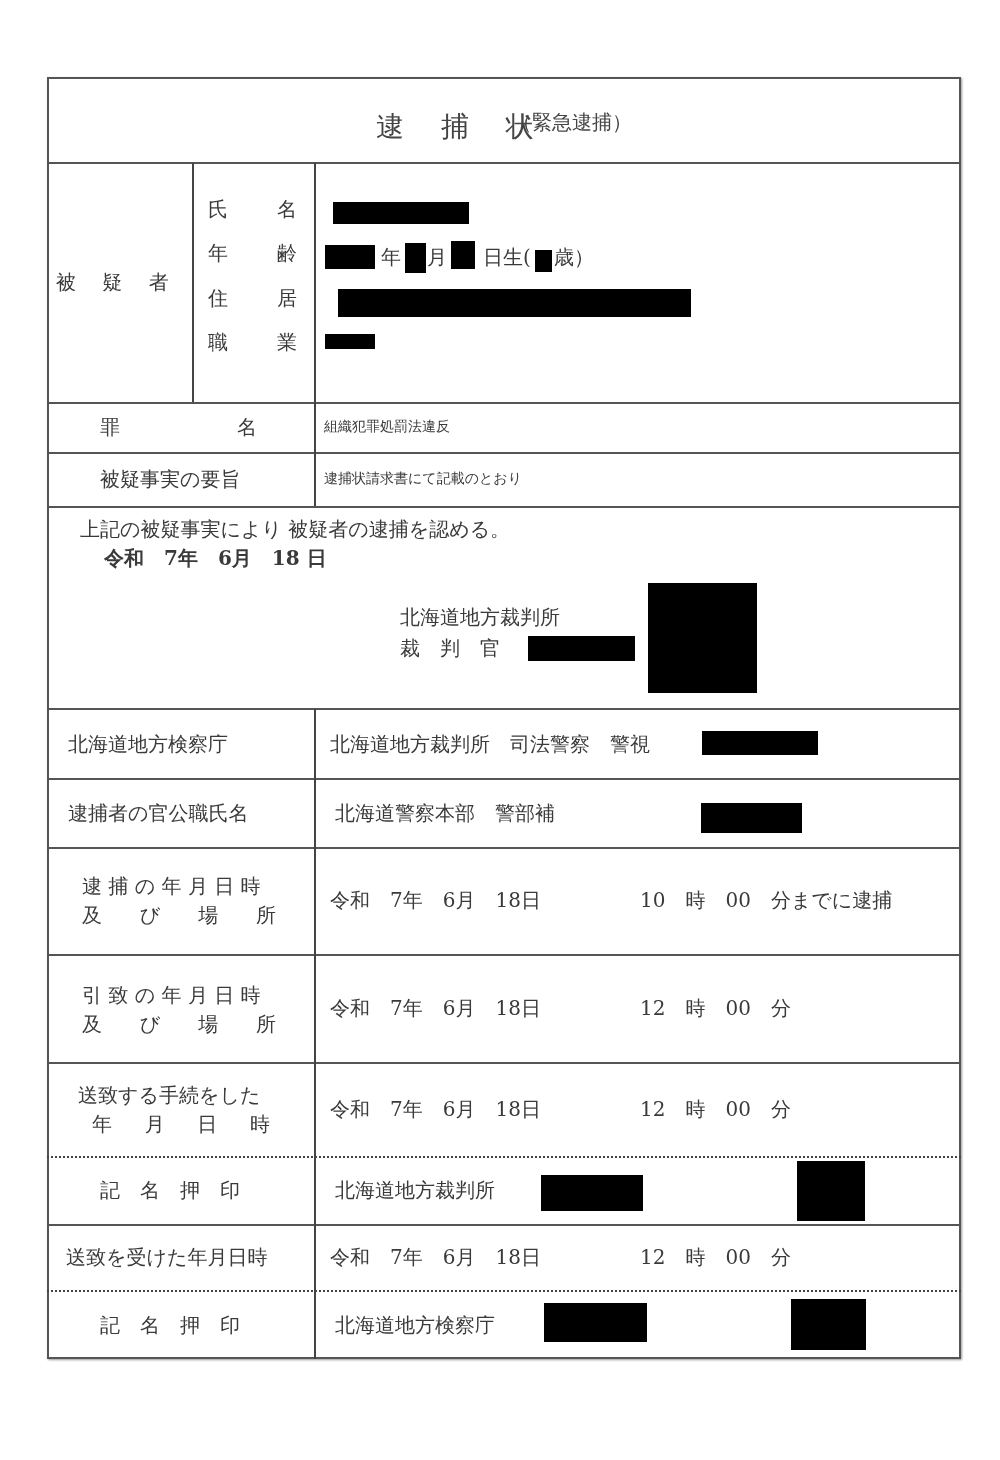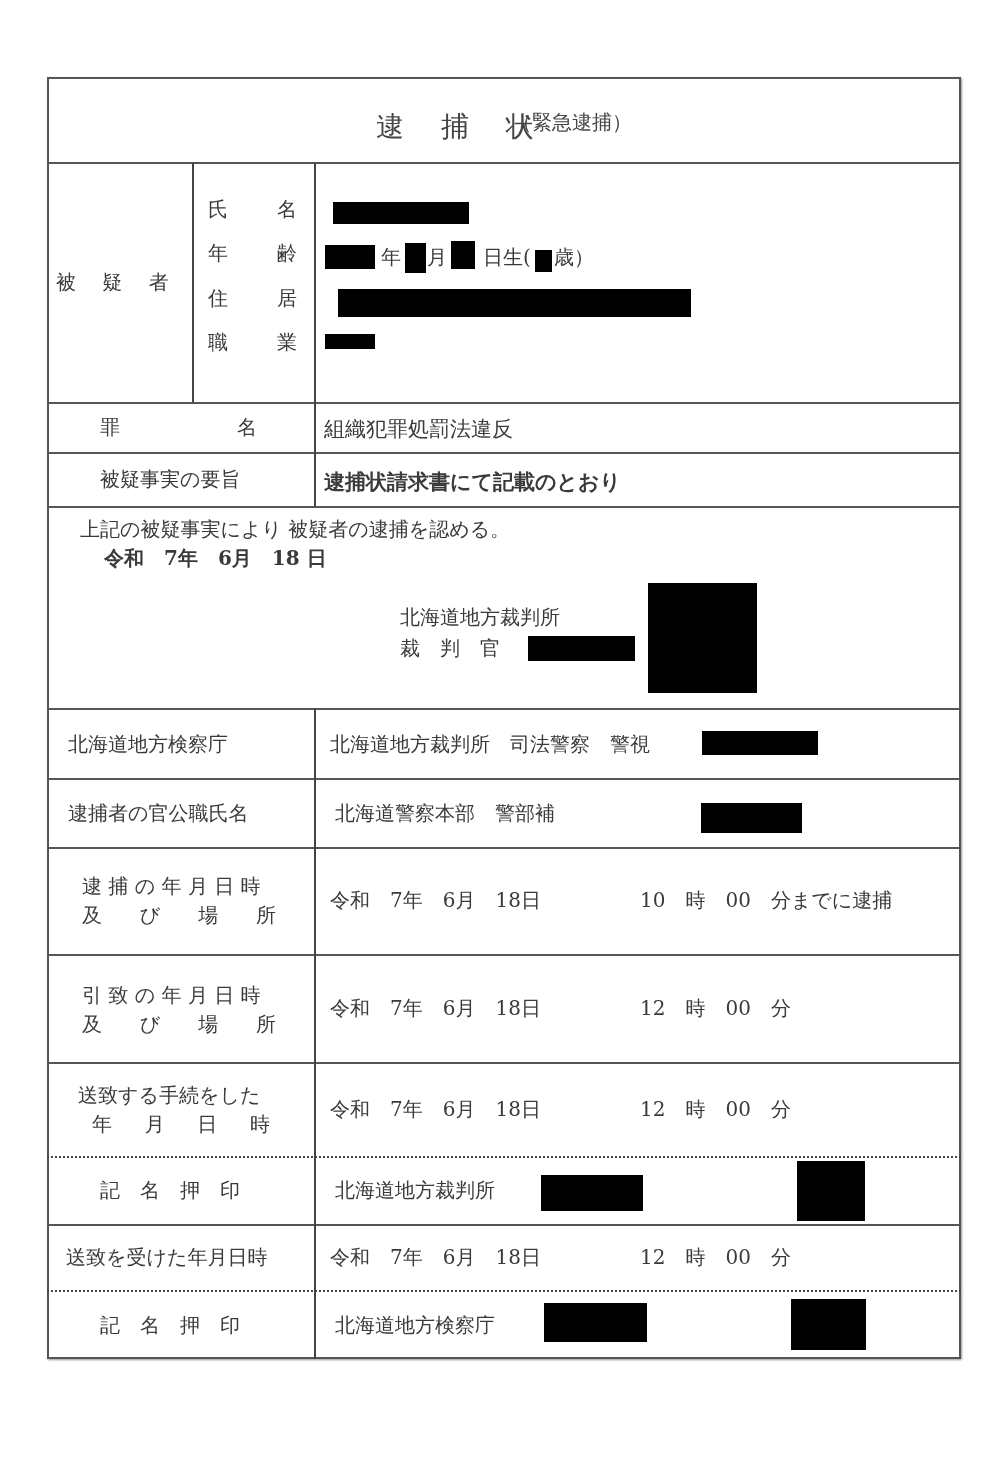--- a/index.html
+++ b/index.html
@@ -5,21 +5,21 @@
     html, body { margin: 0; padding: 0; background: #ffffff; }
     body { width: 1000px; height: 1460px; position: relative; overflow: hidden;
            font-family: "DejaVu Serif", "Liberation Serif", serif; color: #333; }
     .abs { position: absolute; }
     .frame { left: 47px; top: 77px; width: 914px; height: 1282px; border: 2px solid #555;
              box-sizing: border-box; box-shadow: 1px 1px 2px #999; }
     .hline { position: absolute; height: 0; border-top: 2px solid #555; }
     .hline.dot { border-top: 2px dotted #444; }
     .vline { position: absolute; width: 0; border-left: 2px solid #444; }
     .txt { position: absolute; white-space: nowrap; font-size: 20px; color: #3a3a3a; line-height: 1; }
-    .sm { font-size: 21px; }
+    .sm { font-size: 14px; }
     .title { font-size: 28px; letter-spacing: 14px; color: #444; }
     .title-sub { font-size: 20px; color: #444; }
     .redact { position: absolute; background: #000; }
     .spread { display: flex; justify-content: space-between; }
   </style>
 </head>
 <body>
 
 <div class="abs frame"></div>
 
@@ -64,21 +64,21 @@
 <div class="redact" style="left:535px; top:250px; width:17px; height:22px;"></div>
 <div class="txt" style="left:554px; top:247px;">歳）</div>
 <div class="redact" style="left:338px; top:289px; width:353px; height:28px;"></div>
 <div class="redact" style="left:325px; top:334px; width:50px; height:15px;"></div>
 
 <div class="txt" style="left:100px; top:417px;">罪</div>
 <div class="txt" style="left:237px; top:417px;">名</div>
 <div class="txt sm" style="left:324px; top:419px;">組織犯罪処罰法違反</div>
 
 <div class="txt" style="left:100px; top:469px;">被疑事実の要旨</div>
-<div class="txt sm" style="left:324px; top:471px;font-weight:bold;">逮捕状請求書にて記載のとおり</div>
+<div class="txt sm" style="left:324px; top:471px;">逮捕状請求書にて記載のとおり</div>
 
 <div class="txt" style="left:80px; top:519px;">上記の被疑事実により 被疑者の逮捕を認める。</div>
 <div class="txt" style="left:104px; top:548px;font-weight:bold;">令和　7年　6月　18 日</div>
 <div class="txt" style="left:400px; top:607px;">北海道地方裁判所</div>
 <div class="txt" style="left:400px; top:638px;">裁　判　官</div>
 <div class="redact" style="left:528px; top:636px; width:107px; height:25px;"></div>
 <div class="redact" style="left:648px; top:583px; width:109px; height:110px;"></div>
 
 <div class="txt" style="left:68px; top:734px;">北海道地方検察庁</div>
 <div class="txt" style="left:330px; top:734px;">北海道地方裁判所　司法警察　警視</div>

